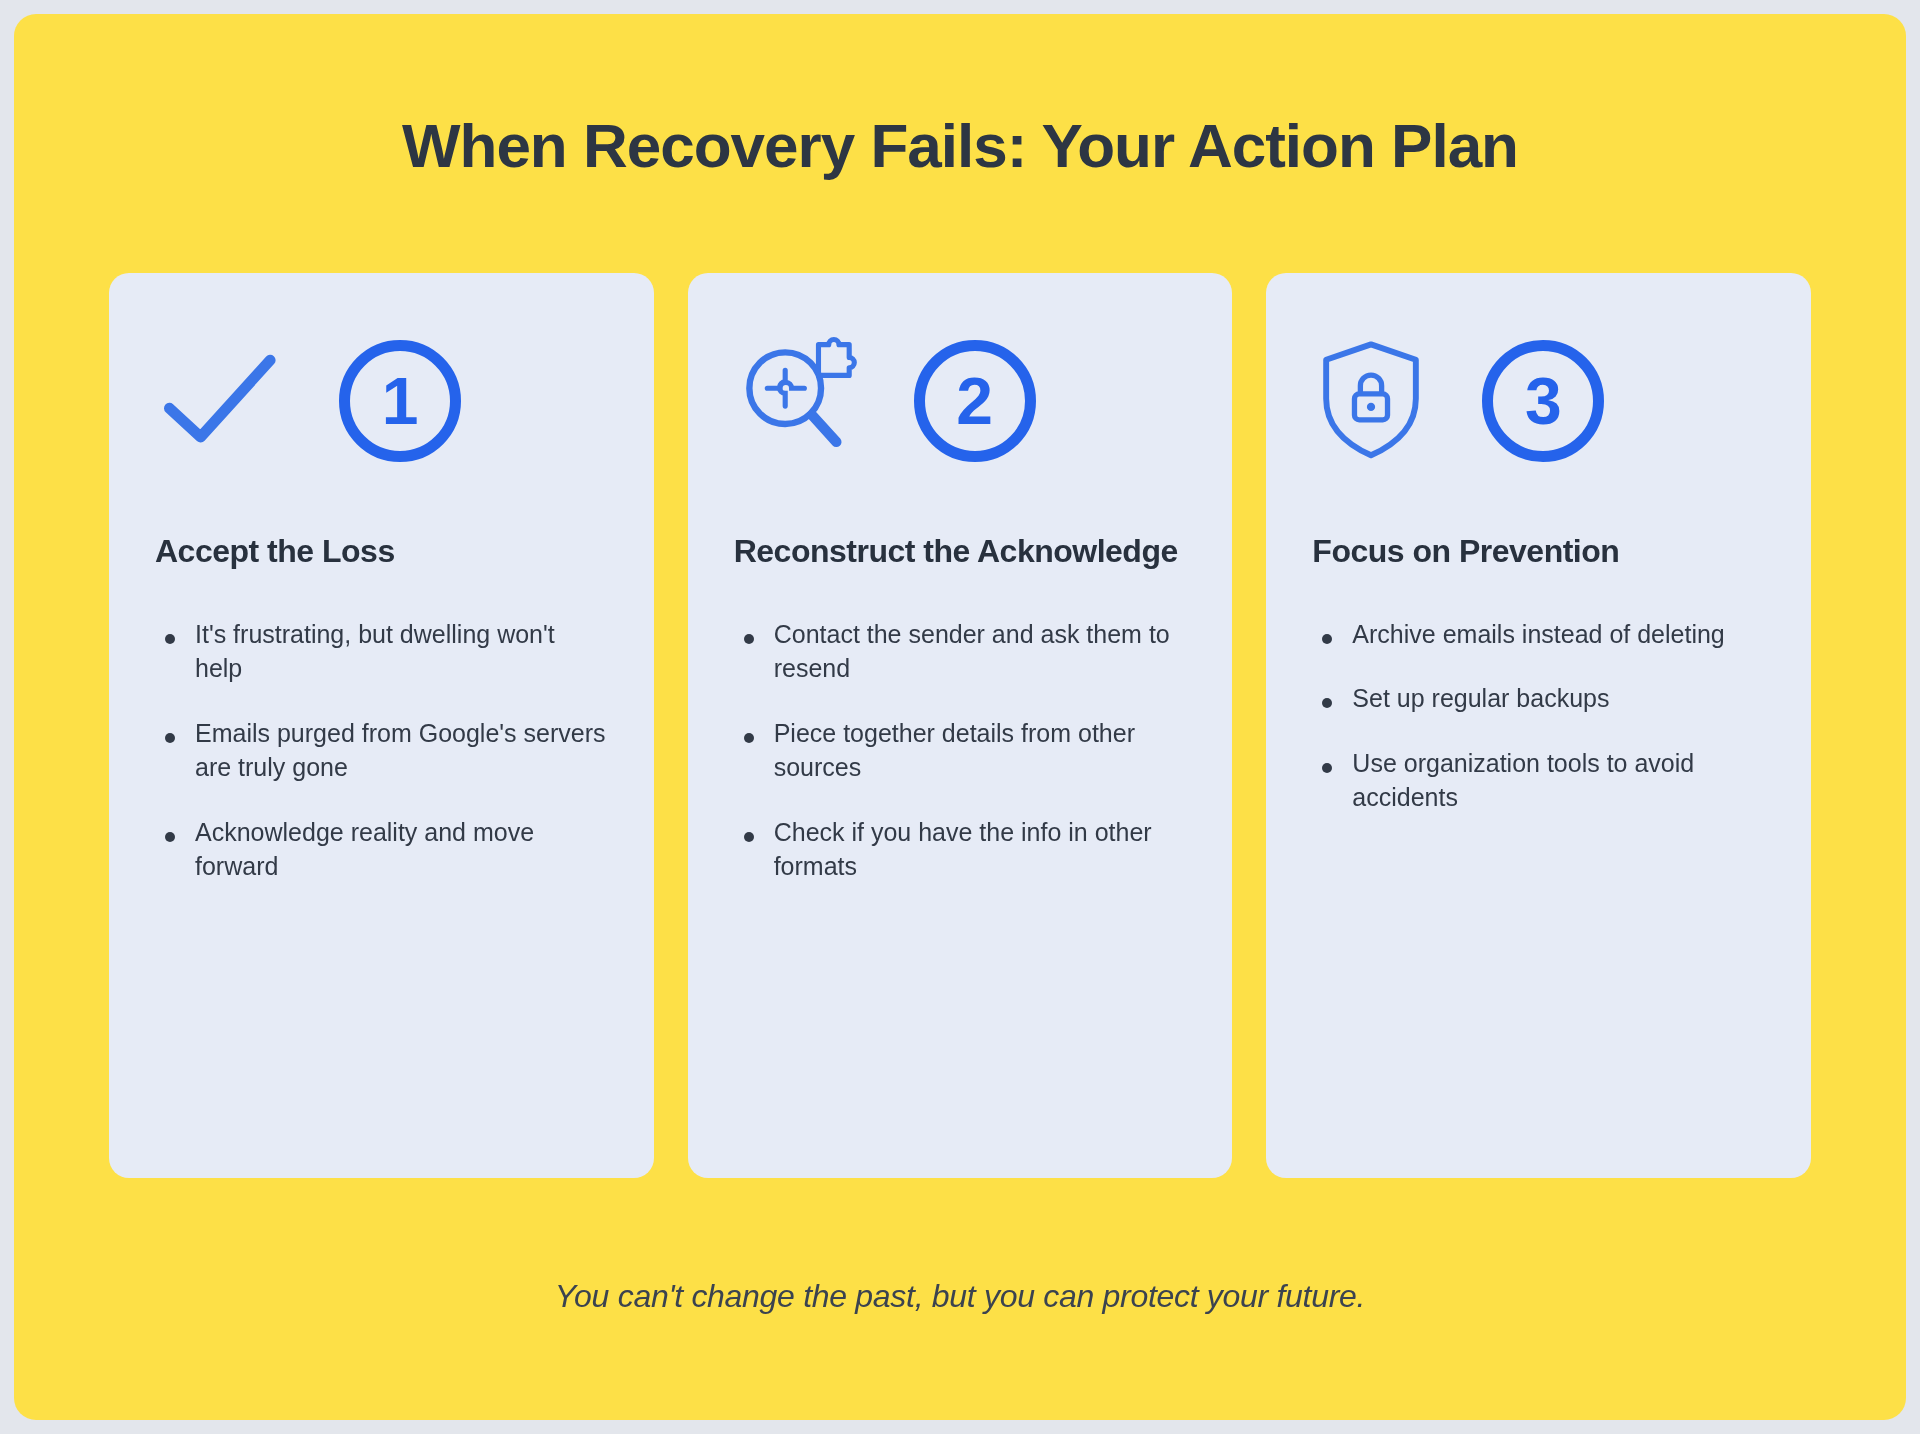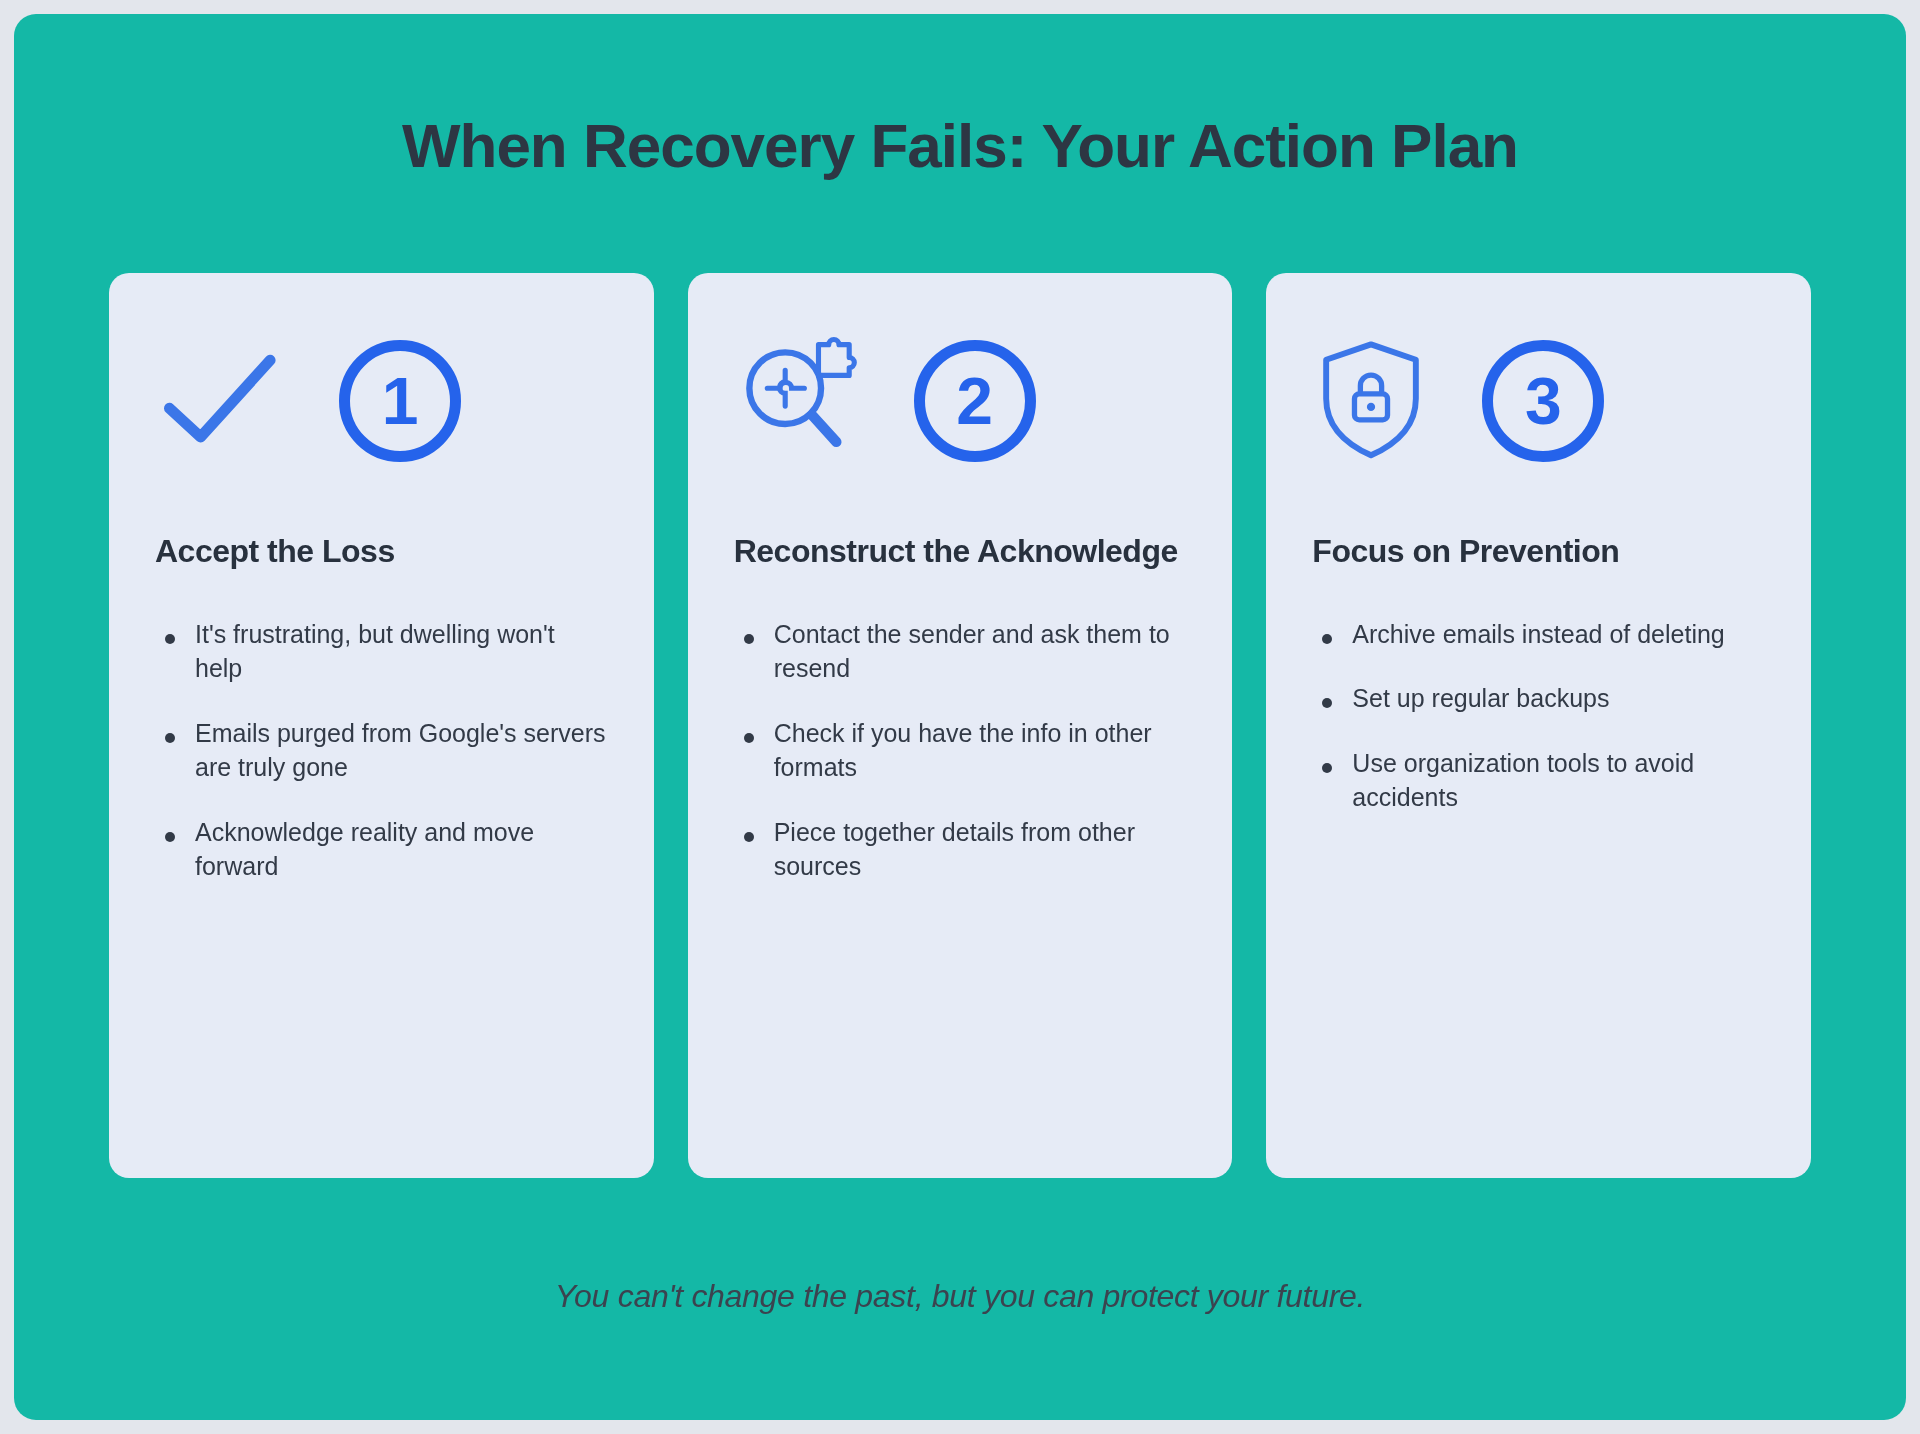--- a/index.html
+++ b/index.html
@@ -8,21 +8,21 @@
     width: 1920px;
     height: 1434px;
     font-family: "Liberation Sans", sans-serif;
     background: #e3e6ec;
     overflow: hidden;
   }
 
   .page {
     position: absolute;
     inset: 14px;
-    background: #14b8a6;
+    background: #fde047;
     border-radius: 22px;
     padding: 96px 95px 0 95px;
   }
 
   .title {
     text-align: center;
     font-size: 62px;
     font-weight: 700;
     color: #2d3643;
     letter-spacing: -1px;
@@ -144,22 +144,22 @@
             <path d="M26 40 h10 a4.5 4.5 0 1 1 9 0 h10" stroke="#3b76e8" stroke-width="4" stroke-linecap="round"></path>
             <path d="M40 26 v9 a4.5 4.5 0 1 0 0 9 v10" stroke="#3b76e8" stroke-width="4" stroke-linecap="round"></path>
             <path d="M66 6 h8 a4 4 0 1 1 8 0 h8 v10 a4 4 0 1 1 0 8 v6 h-24 z" stroke="#3b76e8" stroke-width="4" stroke-linejoin="round"></path>
           </svg>
         </span>
         <span class="number-badge">2</span>
       </div>
       <h2 class="card-title">Reconstruct the Acknowledge</h2>
       <ul class="bullet-list">
         <li>Contact the sender and ask them to resend</li>
+        <li>Piece together details from other sources</li>
         <li>Check if you have the info in other formats</li>
-        <li>Piece together details from other sources</li>
       </ul>
     </div>
 
     <div class="card">
       <div class="icon-row">
         <span class="step-icon">
           <svg width="118" height="128" viewBox="0 0 100 108" fill="none">
             <path d="M50 6 L88 19 V52 C88 76 70 91 50 100 C30 91 12 76 12 52 V19 Z" stroke="#3b76e8" stroke-width="5" stroke-linejoin="round"></path>
             <rect x="36" y="48" width="28" height="22" rx="4" stroke="#3b76e8" stroke-width="4.5"></rect>
             <path d="M41 48 v-7 a9 9 0 0 1 18 0 v7" stroke="#3b76e8" stroke-width="4.5"></path>

